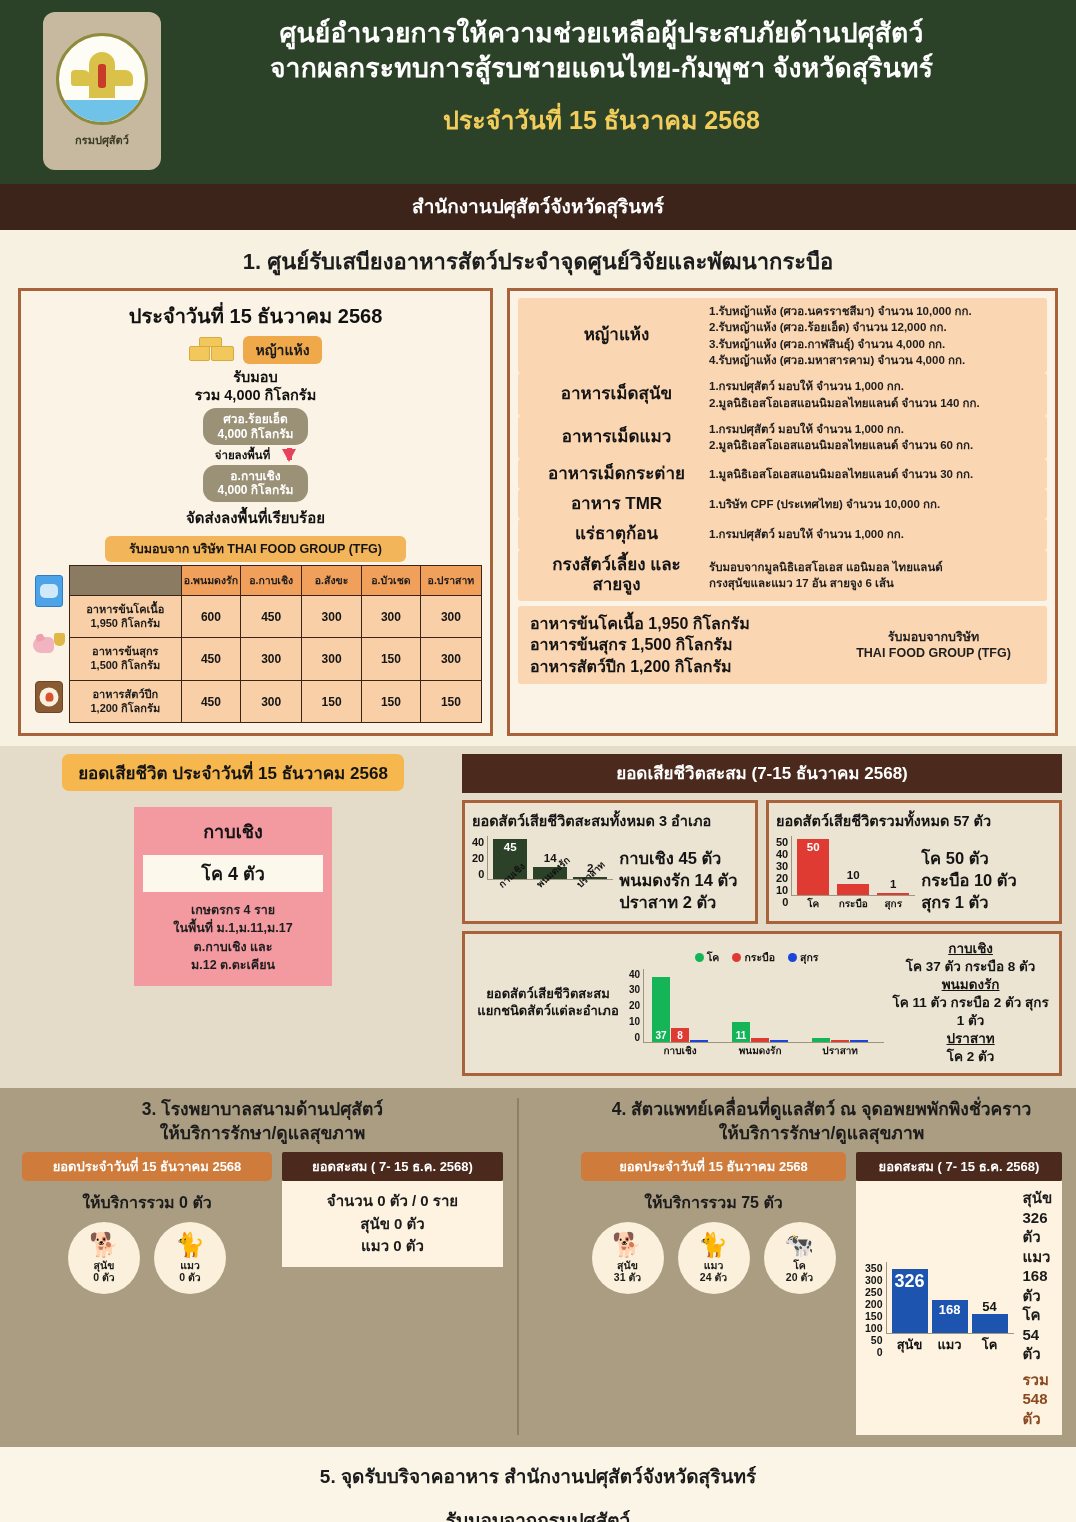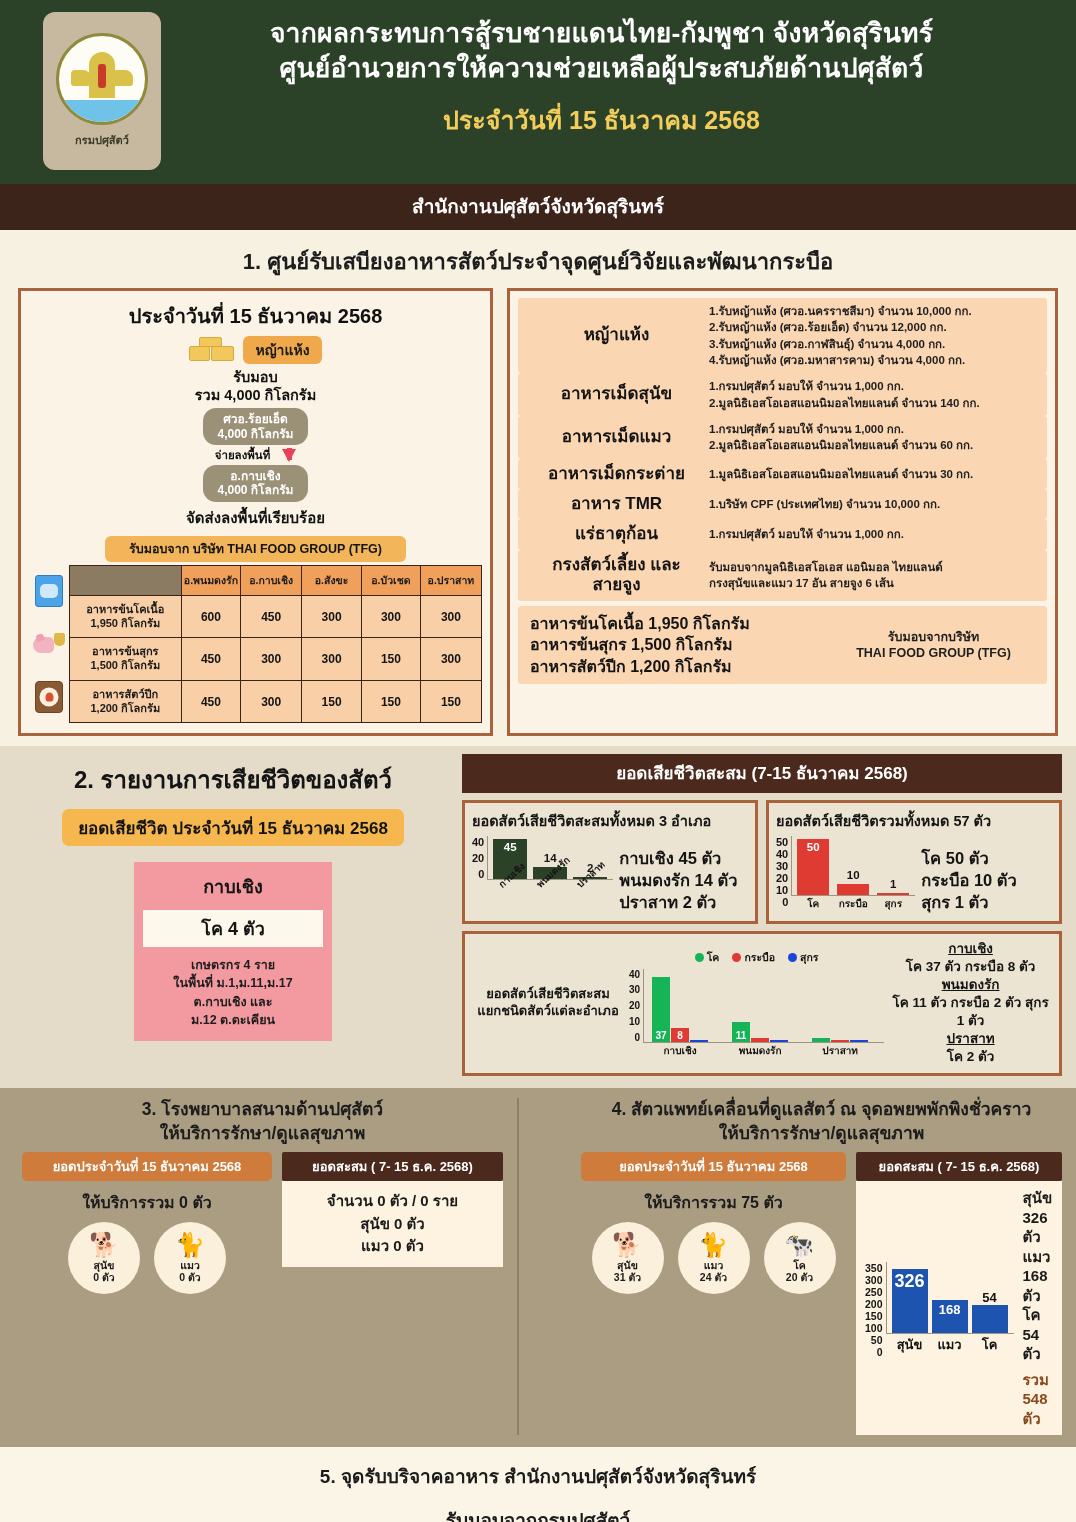--- a/index.html
+++ b/index.html
@@ -187,22 +187,22 @@
         <div class="seal">
           <div class="seal-band"></div>
           <div class="seal-arch"></div>
           <div class="seal-horse-l"></div>
           <div class="seal-horse-r"></div>
         </div>
         <div class="logo-caption">กรมปศุสัตว์</div>
       </div>
       <div class="hdr-text">
         <div class="hdr-title">
+          <div>ศูนย์อำนวยการให้ความช่วยเหลือผู้ประสบภัยด้านปศุสัตว์</div>
           <div>จากผลกระทบการสู้รบชายแดนไทย-กัมพูชา จังหวัดสุรินทร์</div>
-          <div>ศูนย์อำนวยการให้ความช่วยเหลือผู้ประสบภัยด้านปศุสัตว์</div>
         </div>
         <div class="hdr-date">ประจำวันที่ 15 ธันวาคม 2568</div>
       </div>
     </div>
   </div>
   <div class="subbar">สำนักงานปศุสัตว์จังหวัดสุรินทร์</div>
 
   <div class="sec1">
     <div class="sec1-title">1. ศูนย์รับเสบียงอาหารสัตว์ประจำจุดศูนย์วิจัยและพัฒนากระบือ</div>
     <div class="sec1-body">
@@ -387,21 +387,20 @@
               <div>THAI FOOD GROUP (TFG)</div>
             </div>
         </div>
       </div>
 
     </div>
   </div>
 
   <div class="sec2">
     <div class="sec2-left">
-      <div class="sec2-title">2. รายงานการเสียชีวิตของสัตว์</div>
       <div class="sec2-pill">ยอดเสียชีวิต ประจำวันที่ 15 ธันวาคม 2568</div>
       <div class="death-card">
         <div class="death-amphoe">กาบเชิง</div>
         <div class="death-val">โค 4 ตัว</div>
         <div class="death-note" id="death-note">
             <div>เกษตรกร 4 ราย</div>
             <div>ในพื้นที่ ม.1,ม.11,ม.17</div>
             <div>ต.กาบเชิง และ</div>
             <div>ม.12 ต.ตะเคียน</div>
           </div>
@@ -646,21 +645,21 @@
                     <div>0</div>
                   </div>
                   <div>
                     <div class="plot" style="height: 72px; gap: 4px; padding-left: 5px; padding-right: 6px;">
                       <div class="bar" style="width: 36px; height: 63.3371px; background: rgb(29, 84, 176);">
                         <div class="v" style="font-size: 18px; top: 2px; color: rgb(255, 255, 255);">326</div>
                       </div>
                       <div class="bar" style="width: 36px; height: 32.64px; background: rgb(29, 84, 176);">
                         <div class="v" style="font-size: 13px; top: 2px; color: rgb(255, 255, 255);">168</div>
                       </div>
-                      <div class="bar" style="width: 36px; height: 28px; background: rgb(29, 84, 176);">
+                      <div class="bar" style="width: 36px; height: 19px; background: rgb(29, 84, 176);">
                         <div class="v" style="font-size: 13px; top: -15px; color: rgb(20, 20, 20);">54</div>
                       </div>
                     </div>
                     <div class="cat-row" style="gap: 4px; padding-left: 6px; font-size: 13px; height: auto;">
                       <div style="width: 36px; text-align: center;">สุนัข</div>
                       <div style="width: 36px; text-align: center;">แมว</div>
                       <div style="width: 36px; text-align: center;">โค</div>
                     </div>
                   </div>
                 </div>

